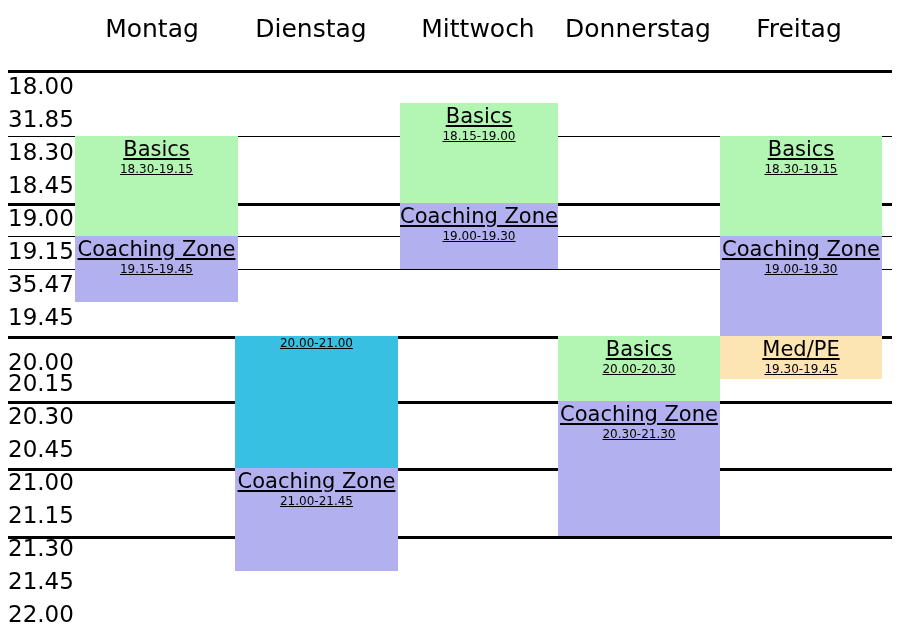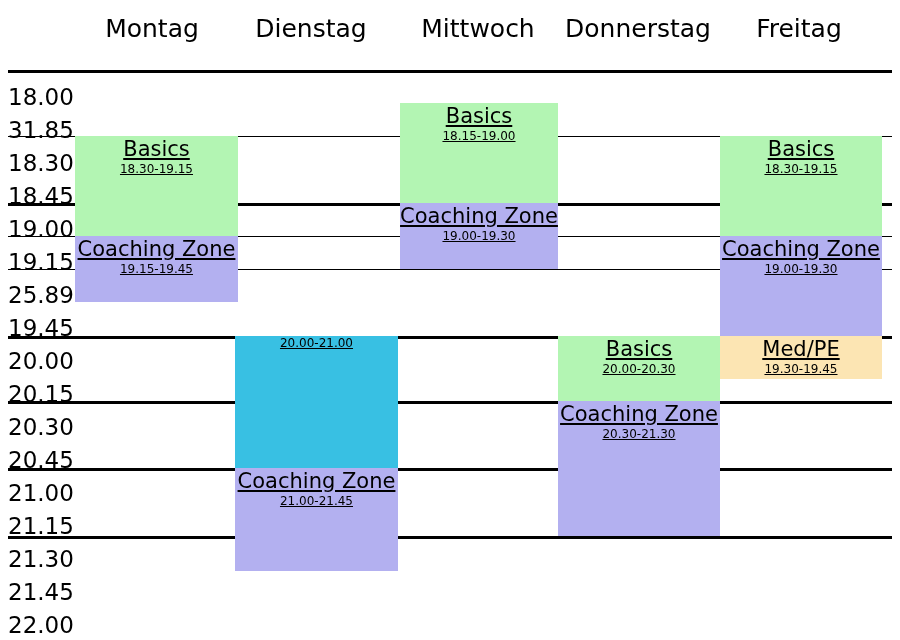--- a/index.html
+++ b/index.html
@@ -33,21 +33,20 @@
   .time-label {
     position: absolute;
     left: 8px;
     width: 64px;
     height: 30px;
     line-height: 30px;
     text-align: left;
     font-size: 23px;
     color: #000000;
     white-space: nowrap;
-    margin-top: 11px;
   }
   
   .grid-line {
     position: absolute;
     left: 8px;
     background: #000000;
   }
   .grid-line.major {
     height: 3px;
   }
@@ -103,23 +102,23 @@
       <div class="grid-line major" style="top: 468px; width: 884px;"></div>
       <div class="grid-line major" style="top: 536px; width: 884px;"></div>
     </div>
   <div id="time-labels">
       <div class="time-label" style="top: 71px;">18.00</div>
       <div class="time-label" style="top: 104px;">31.85</div>
       <div class="time-label" style="top: 137px;">18.30</div>
       <div class="time-label" style="top: 170px;">18.45</div>
       <div class="time-label" style="top: 203px;">19.00</div>
       <div class="time-label" style="top: 236px;">19.15</div>
-      <div class="time-label" style="top: 269px;">25.89</div>
+      <div class="time-label" style="top: 269px;">35.47</div>
       <div class="time-label" style="top: 302px;">19.45</div>
-      <div class="time-label" style="top: 335px;">20.00</div>
+      <div class="time-label" style="top: 347px;">20.00</div>
       <div class="time-label" style="top: 368px;">20.15</div>
       <div class="time-label" style="top: 401px;">20.30</div>
       <div class="time-label" style="top: 434px; text-align: center;">20.45</div>
       <div class="time-label" style="top: 467px;">21.00</div>
       <div class="time-label" style="top: 500px;">21.15</div>
       <div class="time-label" style="top: 533px;">21.30</div>
       <div class="time-label" style="top: 566px;">21.45</div>
       <div class="time-label" style="top: 599px;">22.00</div>
     </div>
   <div id="events-layer">

